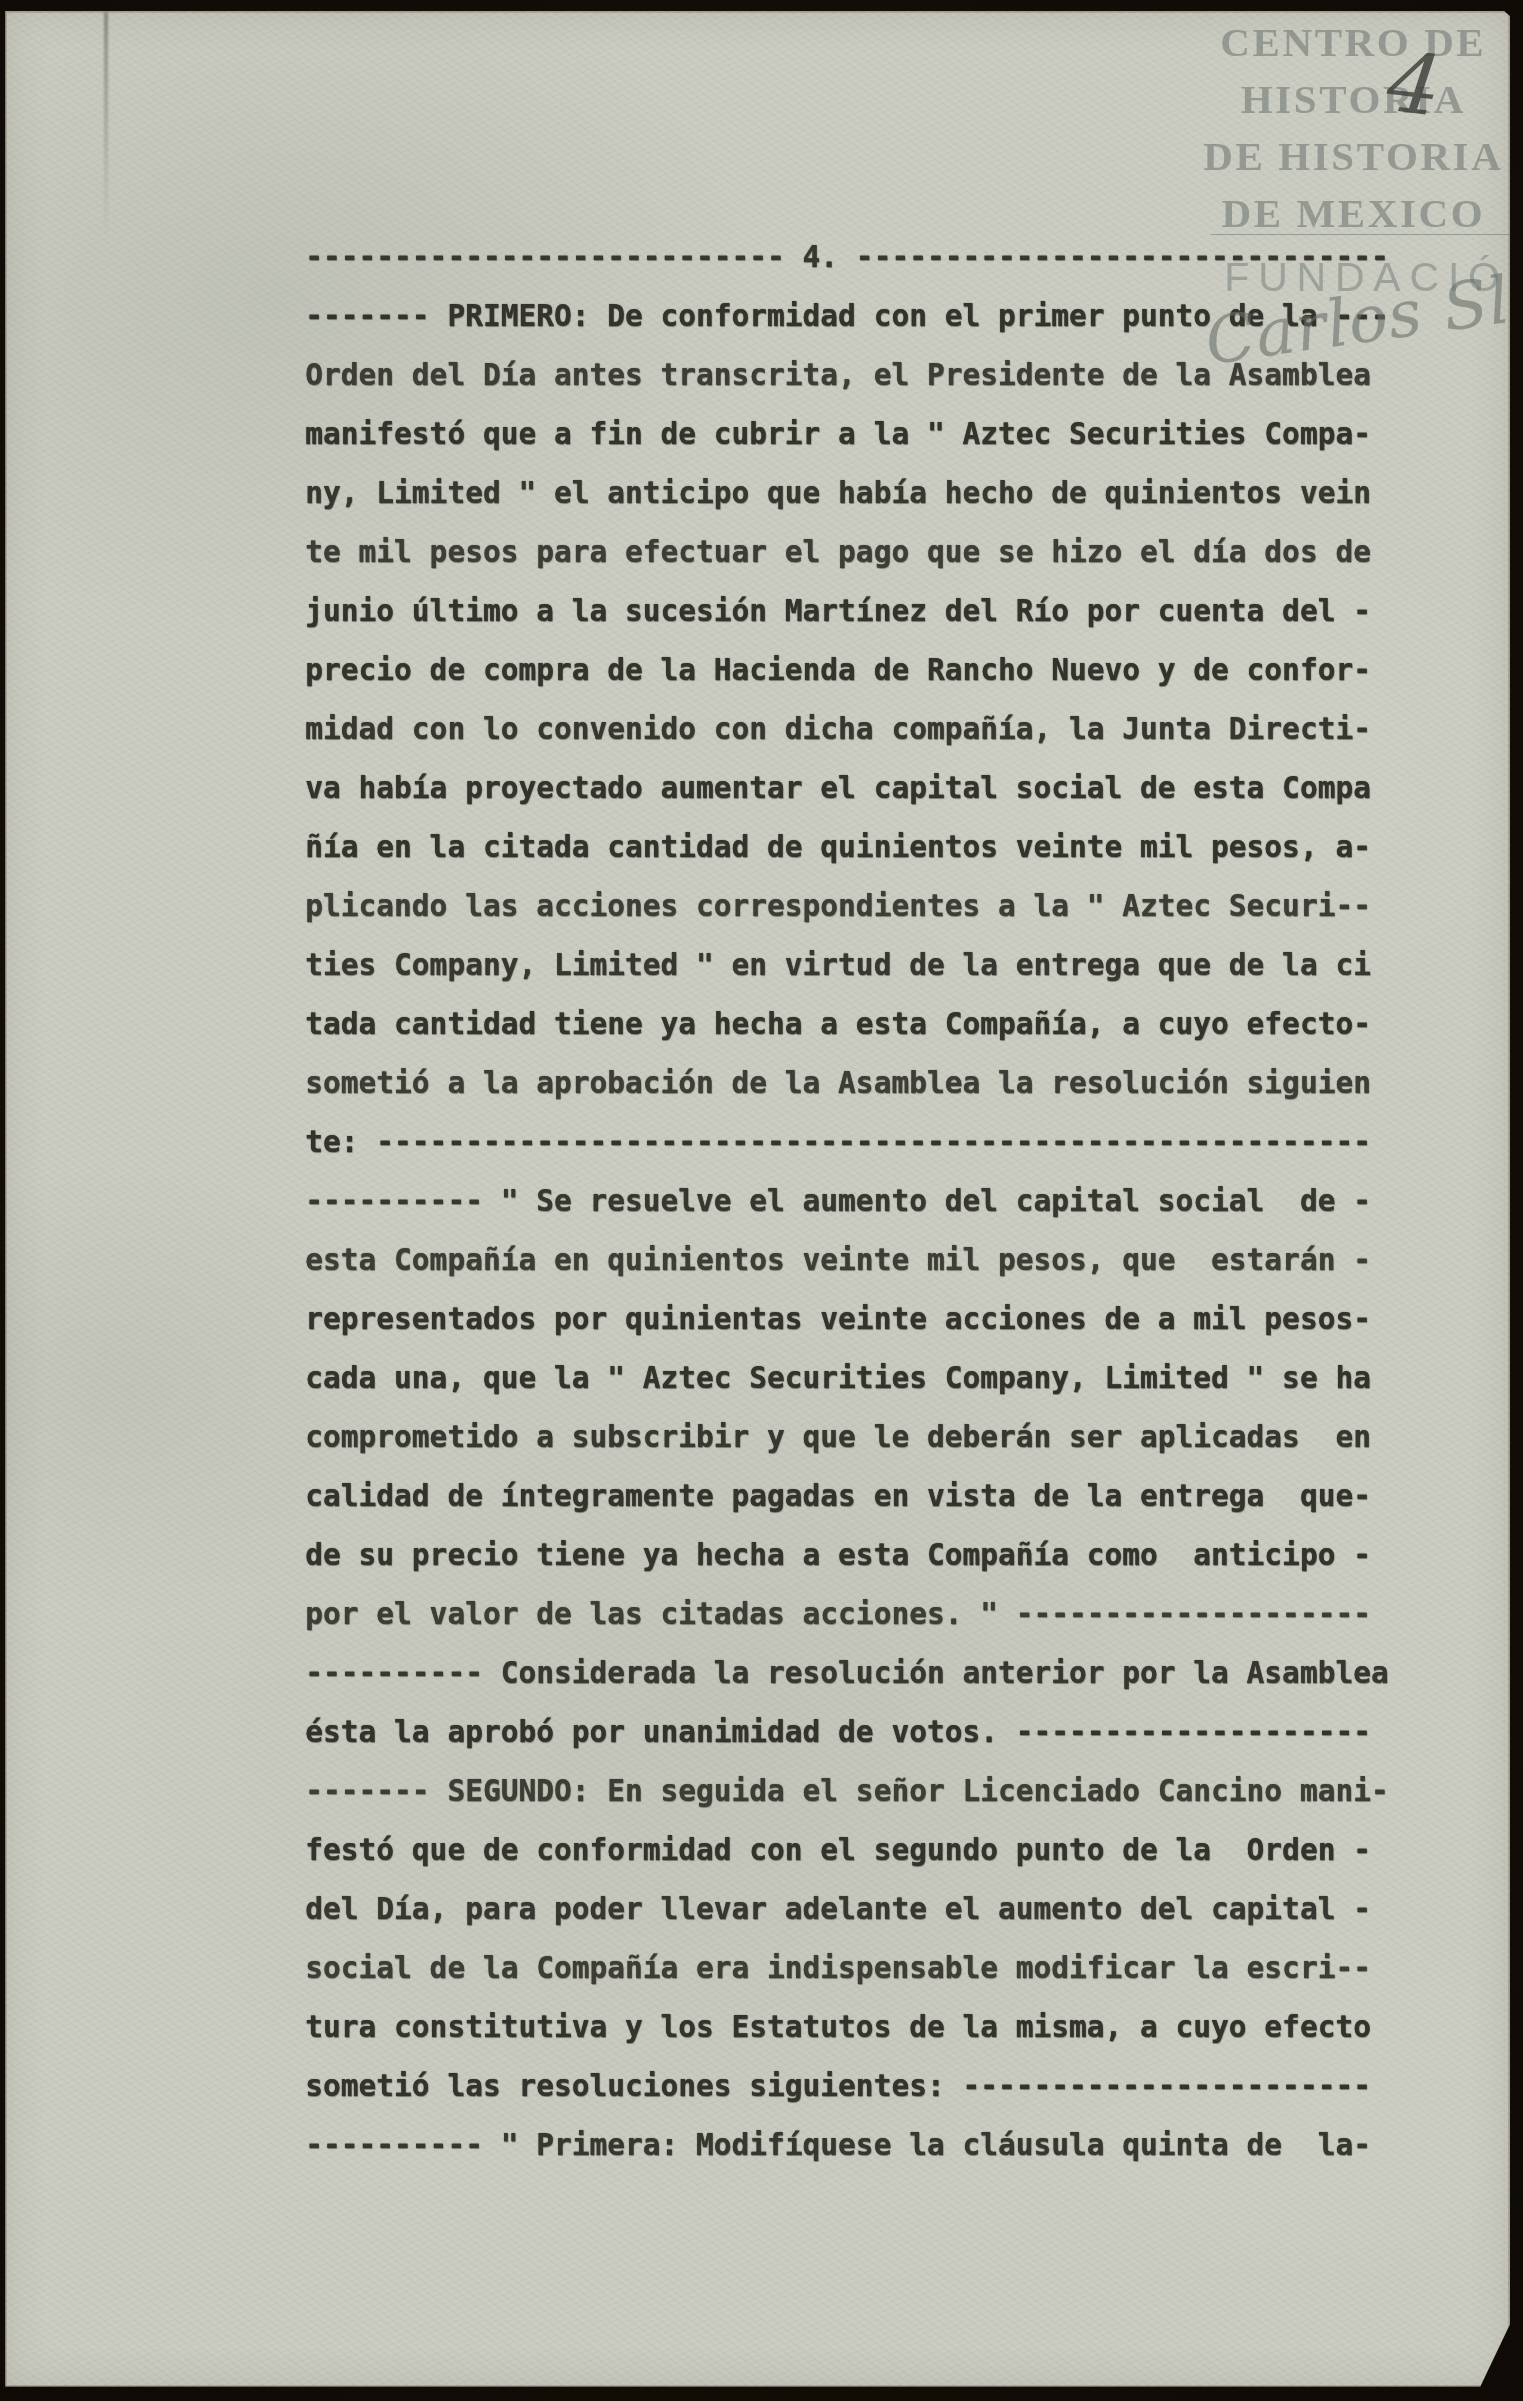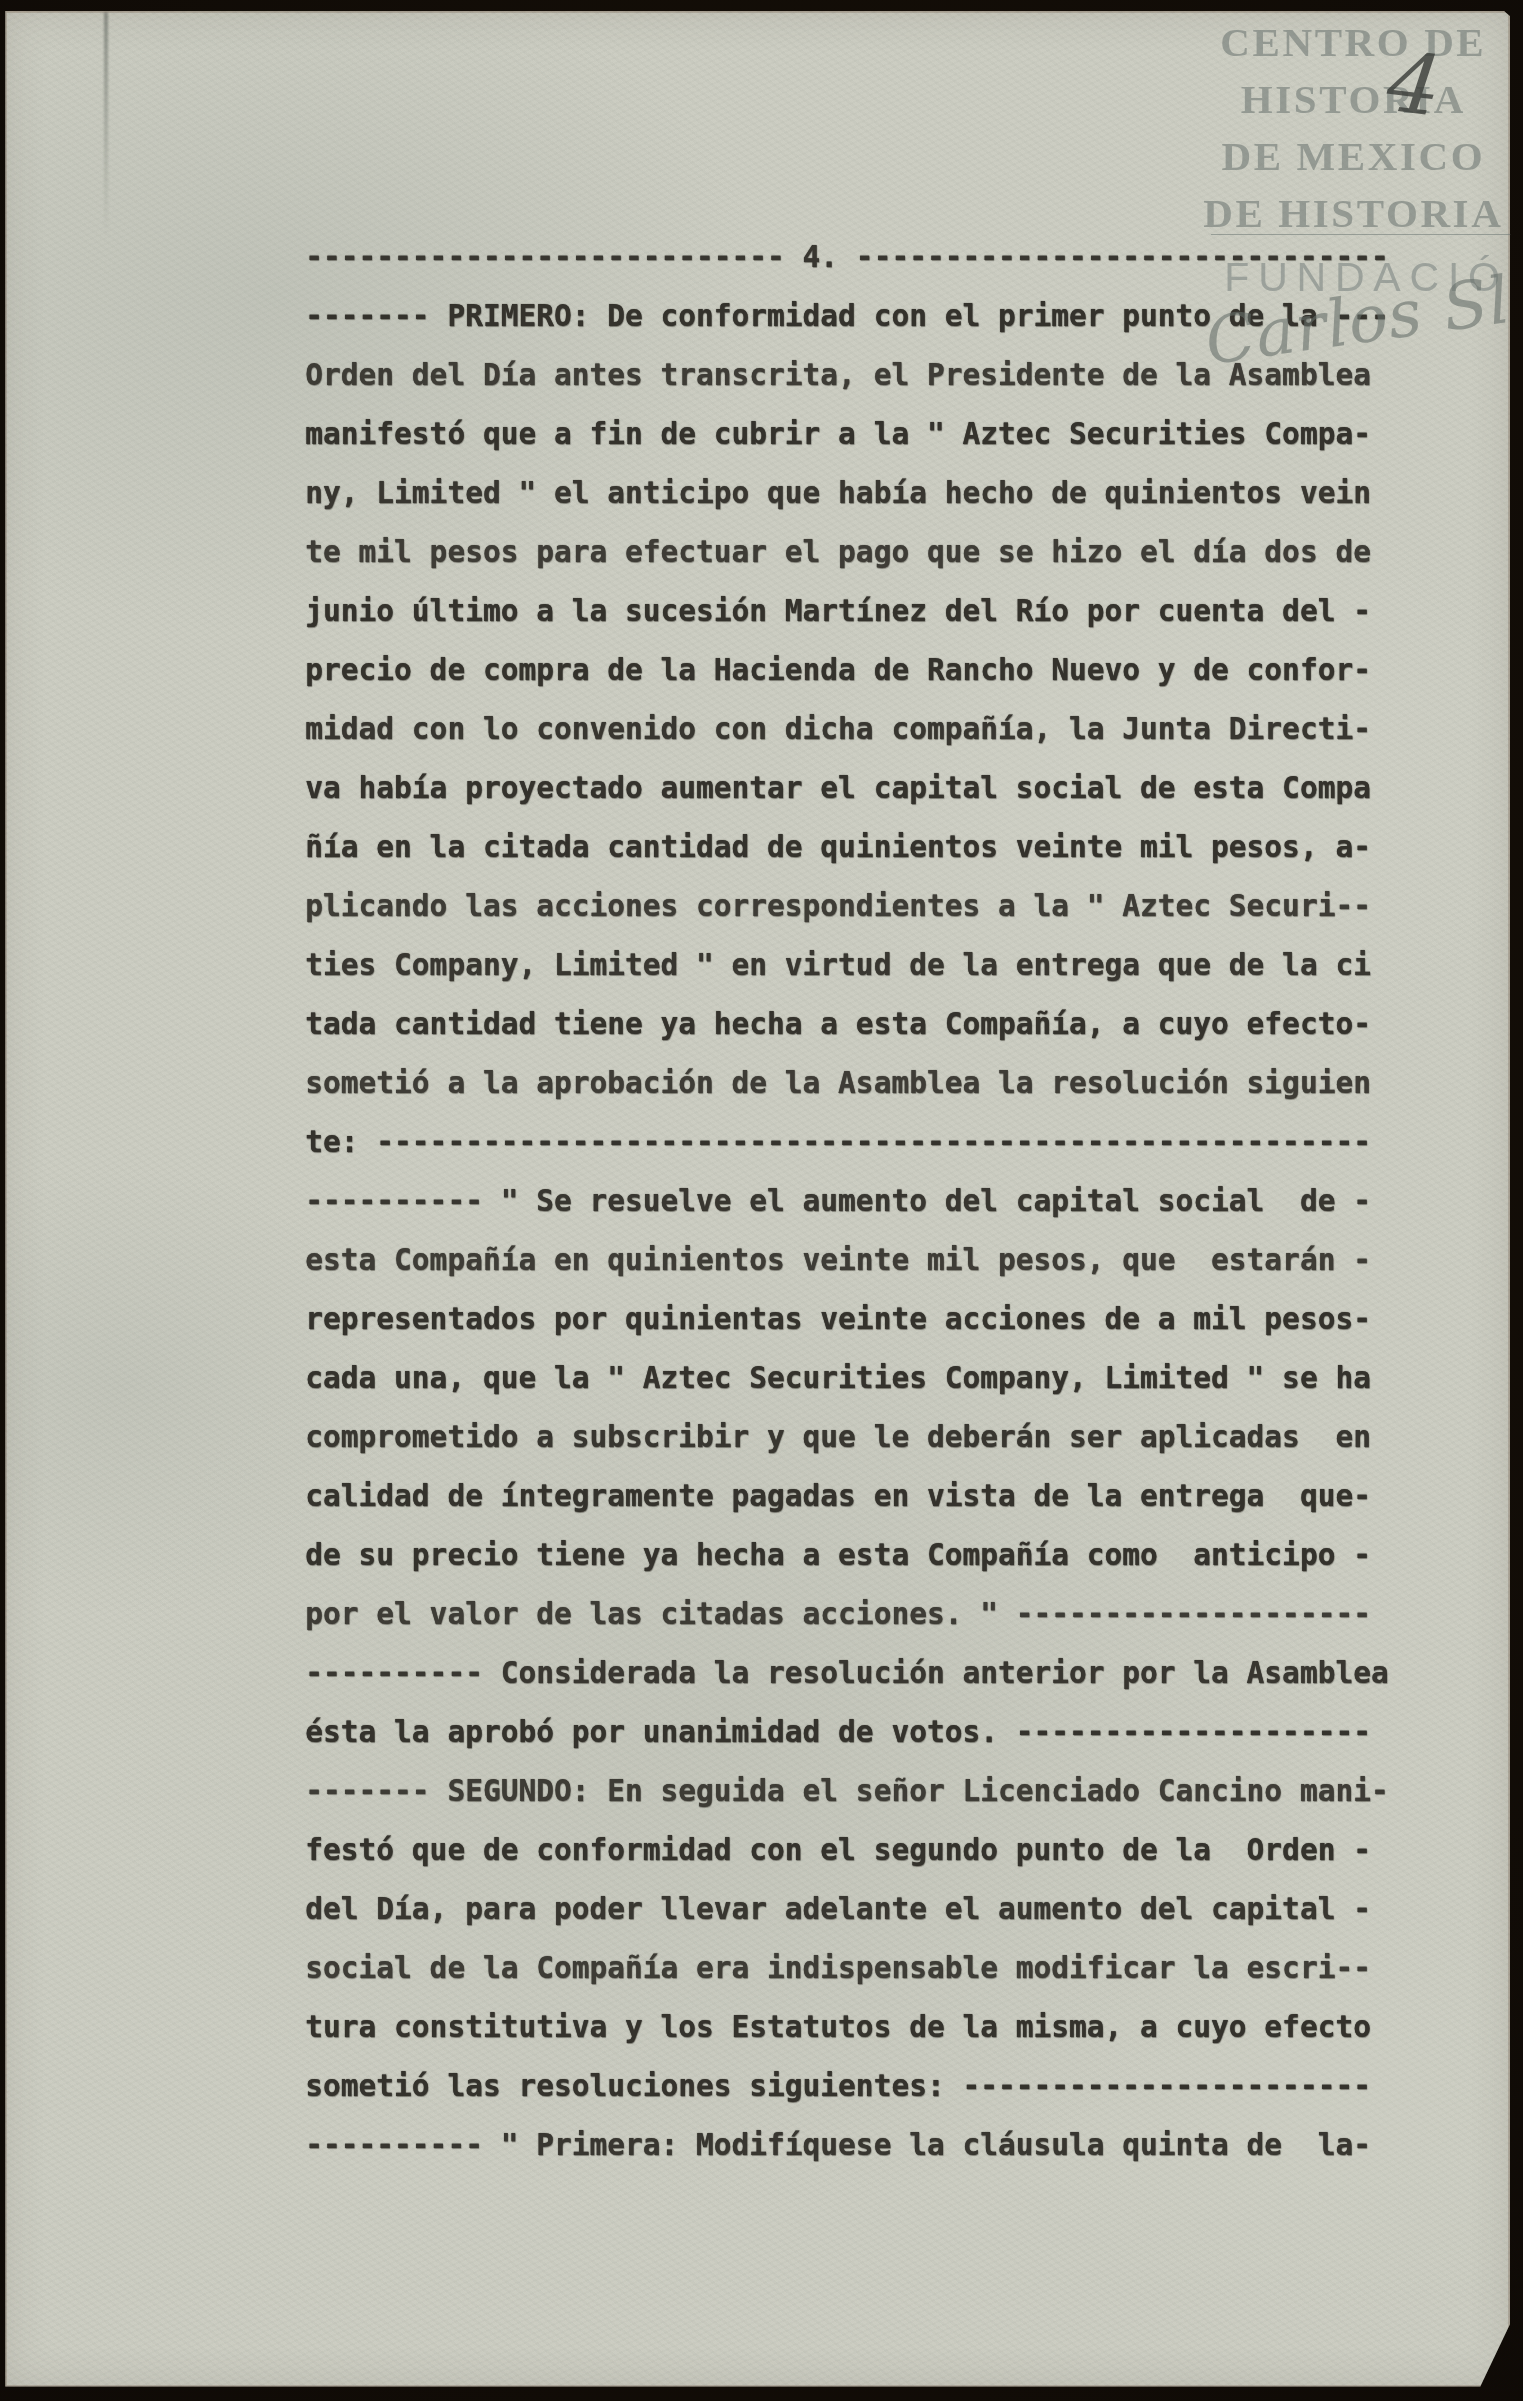--- a/index.html
+++ b/index.html
@@ -79,22 +79,22 @@
 <body>
 
 <div class="paper">
   <div class="crease"></div>
 
   <div class="typed"><div>--------------------------- 4. ------------------------------</div><div>------- PRIMERO: De conformidad con el primer punto de la ---</div><div>Orden del Día antes transcrita, el Presidente de la Asamblea</div><div>manifestó que a fin de cubrir a la " Aztec Securities Compa-</div><div>ny, Limited " el anticipo que había hecho de quinientos vein</div><div>te mil pesos para efectuar el pago que se hizo el día dos de</div><div>junio último a la sucesión Martínez del Río por cuenta del -</div><div>precio de compra de la Hacienda de Rancho Nuevo y de confor-</div><div>midad con lo convenido con dicha compañía, la Junta Directi-</div><div>va había proyectado aumentar el capital social de esta Compa</div><div>ñía en la citada cantidad de quinientos veinte mil pesos, a-</div><div>plicando las acciones correspondientes a la " Aztec Securi--</div><div>ties Company, Limited " en virtud de la entrega que de la ci</div><div>tada cantidad tiene ya hecha a esta Compañía, a cuyo efecto-</div><div>sometió a la aprobación de la Asamblea la resolución siguien</div><div>te: --------------------------------------------------------</div><div>---------- " Se resuelve el aumento del capital social  de -</div><div>esta Compañía en quinientos veinte mil pesos, que  estarán -</div><div>representados por quinientas veinte acciones de a mil pesos-</div><div>cada una, que la " Aztec Securities Company, Limited " se ha</div><div>comprometido a subscribir y que le deberán ser aplicadas  en</div><div>calidad de íntegramente pagadas en vista de la entrega  que-</div><div>de su precio tiene ya hecha a esta Compañía como  anticipo -</div><div>por el valor de las citadas acciones. " --------------------</div><div>---------- Considerada la resolución anterior por la Asamblea</div><div>ésta la aprobó por unanimidad de votos. --------------------</div><div>------- SEGUNDO: En seguida el señor Licenciado Cancino mani-</div><div>festó que de conformidad con el segundo punto de la  Orden -</div><div>del Día, para poder llevar adelante el aumento del capital -</div><div>social de la Compañía era indispensable modificar la escri--</div><div>tura constitutiva y los Estatutos de la misma, a cuyo efecto</div><div>sometió las resoluciones siguientes: -----------------------</div><div>---------- " Primera: Modifíquese la cláusula quinta de  la-</div></div>
 
   <div class="wm">
     <div class="wm-line">CENTRO DE</div>
     <div class="wm-line">HISTORIA</div>
+    <div class="wm-line">DE HISTORIA</div>
     <div class="wm-line">DE MEXICO</div>
-    <div class="wm-line">DE HISTORIA</div>
   </div>
   <div class="wm-rule"></div>
   <div class="fundacion">FUNDACIÓN</div>
 
   <div class="hand4">4</div>
   <div class="signature">Carlos Slim</div>
 </div>
 
 
 </body></html>

